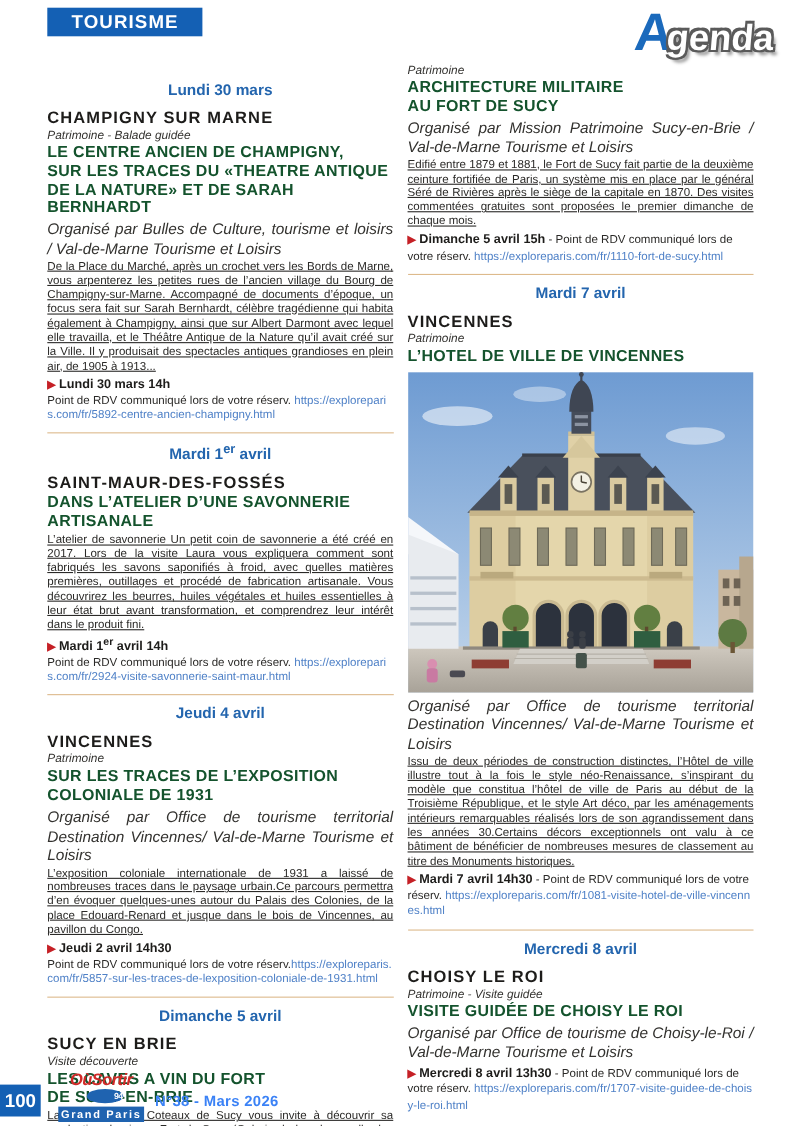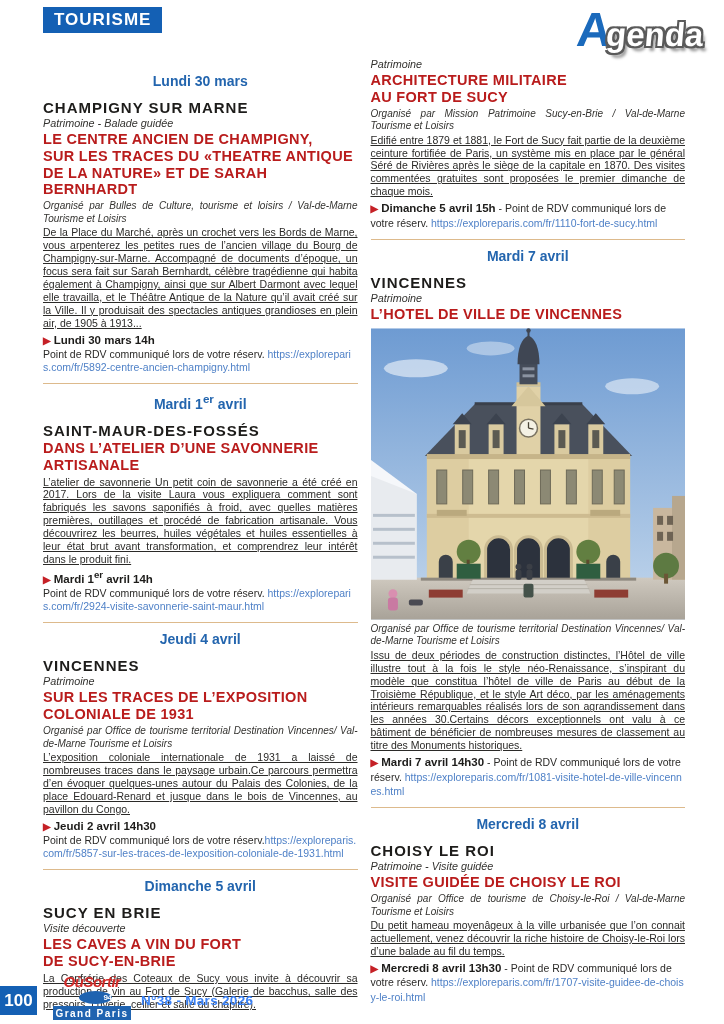--- a/index.html
+++ b/index.html
@@ -1,37 +1,37 @@
 <!DOCTYPE html>
 <html><head>
 <meta charset="utf-8">
 <style>
   html,body{margin:0;padding:0;background:#ffffff;}
   .page{position:relative;width:724px;height:1024px;background:#ffffff;overflow:hidden;
         font-family:"Liberation Sans",sans-serif;color:#2b2a28;}
   
   .badge{position:absolute;top:7px;left:43px;background:#1460b4;color:#fff;
-         font-weight:bold;font-size:17px;letter-spacing:1px;padding:3px 11px;}
+         font-weight:bold;font-size:17px;letter-spacing:1px;padding:3px 22px;}
   .agenda{position:absolute;top:2px;right:20px;font-weight:bold;transform:skewX(-5deg);white-space:nowrap;}
   .agenda .a{font-size:48px;color:#1b6abc;}
   .agenda .rest{font-size:33px;color:#ffffff;margin-left:-5px;letter-spacing:0px;
      text-shadow:-2px -2px 0 #5a5a5a,2px -2px 0 #5a5a5a,-2px 2px 0 #5a5a5a,2px 2px 0 #5a5a5a,
                  0 2px 0 #5a5a5a,2px 0 0 #5a5a5a,4px 5px 3px rgba(0,0,0,.4);}
   
   .cols{position:absolute;top:58px;left:43px;width:642px;display:flex;gap:13px;}
   .col{width:314.5px;}
   .col-left{padding-top:12px;}
   .divider{border-top:1.5px solid #ddba8c;margin:9px 0 8px;}
   h3,h4,h5,p{margin:0;padding:0;}
   .day{color:#2365ae;font-weight:bold;font-size:14px;margin:3px 0 10px;text-align:center;}
   .city{color:#1d1c1a;font-weight:bold;font-size:15px;letter-spacing:1px;margin:0 0 1px;}
   .cat{font-style:italic;font-size:10.8px;margin:0 0 2px;color:#33322f;}
-  .title{color:#b91c1c;font-weight:bold;font-size:14.5px;line-height:1.16;letter-spacing:.3px;margin:1px 0 2px;}
+  .title{color:#14532d;font-weight:bold;font-size:14.5px;line-height:1.16;letter-spacing:.3px;margin:1px 0 2px;}
   .title .tline{display:block;}
-  .org{font-style:italic;font-size:10px;line-height:1.25;text-align:justify;color:#33322f;margin:1px 0 0;}
+  .org{font-style:italic;font-size:14px;line-height:1.25;text-align:justify;color:#33322f;margin:1px 0 0;}
   .body{font-size:10.5px;line-height:1.23;text-align:justify;margin:1px 0 0;text-decoration:underline;}
   .sched{font-size:11.5px;font-weight:bold;color:#1d1c1a;margin:3px 0 0;line-height:1.25;}
   .sched .norm{font-weight:normal;font-size:10.5px;color:#2b2a28;}
   .tri{color:#c52026;font-size:10px;margin-right:3px;}
   .rdv{font-size:10.5px;line-height:1.25;margin:1px 0 0;}
   a.link{color:#4f81c7;text-decoration:none;word-break:break-all;font-weight:normal;font-size:10.5px;text-align:right;}
   
   .photo{display:block;width:314px;height:292px;margin:5px 0 3px;}
   
   .pagebox{position:absolute;left:0;bottom:9px;width:37px;height:29px;background:#1460b4;color:#fff;
@@ -289,21 +289,20 @@
       <div class="divider"></div>
 
       <section>
         <h3 class="day">Mercredi 8 avril</h3>
         <h4 class="city">CHOISY LE ROI</h4>
         <p class="cat">Patrimoine - Visite guidée</p>
         <h5 class="title">
           <span class="tline">VISITE GUIDÉE DE CHOISY LE ROI</span>
         </h5>
         <p class="org">Organisé par Office de tourisme de Choisy-le-Roi / Val-de-Marne Tourisme et Loisirs</p>
-        <p class="body">Du petit hameau moyenâgeux à la ville urbanisée que l’on connait actuellement, venez découvrir la riche histoire de Choisy-le-Roi lors d’une balade au fil du temps.</p>
         <p class="sched">
           <span class="tri">▶</span><span>Mercredi 8 avril 13h30</span><span class="norm"> - Point de RDV communiqué lors de votre réserv. </span><a href="#" class="link">https://exploreparis.com/fr/1707-visite-guidee-de-choisy-le-roi.html</a>
         </p>
       </section>
 
     </div>
   </div>
 
   <div class="pagebox">100</div>
   <div class="mag">

